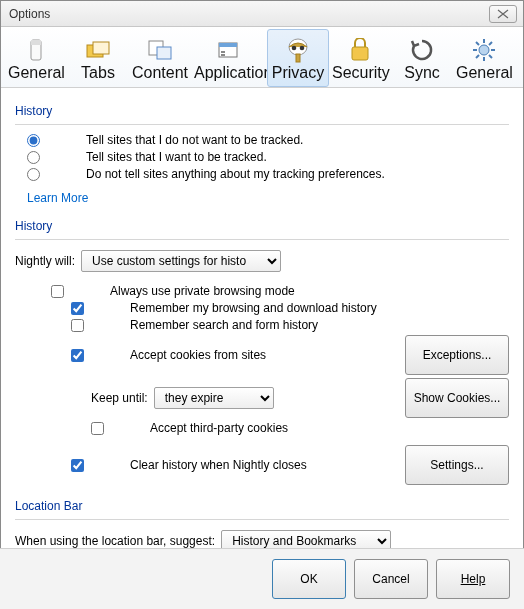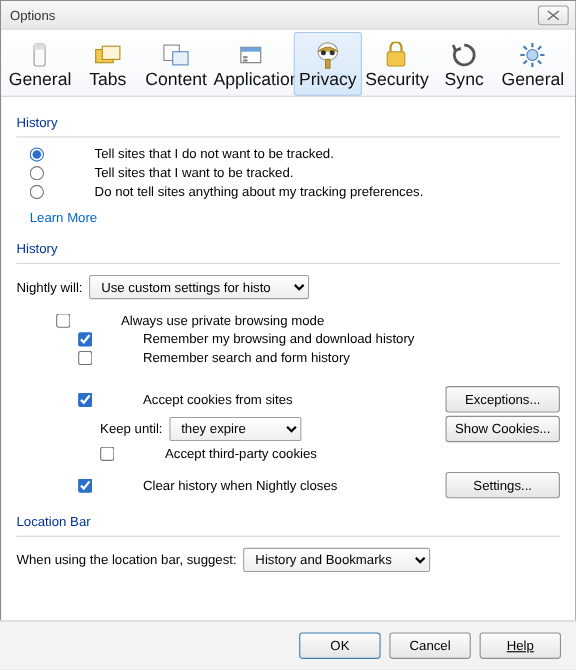--- a/index.html
+++ b/index.html
@@ -69,21 +69,21 @@
   border-radius: 2px;
   height: 22px;
 }
 .btn {
   font: inherit;
   border: 1px solid #8f8f8f;
   background: linear-gradient(#fcfcfc,#e6e6e6);
   padding: 3px 0;
   border-radius: 3px;
   min-width: 74px;
-  height: 24px;
+  height: 40px;
   cursor: default;
 }
 .btn-wide { min-width: 104px; }
 .right-btns { margin-left: auto; }
 .footer {
   position: absolute;
   bottom: 0; left:0; right:0;
   border-top: 1px solid #d0d0d0;
   background: #f3f3f3;
   padding: 10px 14px;
@@ -230,21 +230,21 @@
     <label>Always use private browsing mode</label>
   </div>
   <div class="row sub2">
     <input type="checkbox" checked="" class="accent-check" style="">
     <label>Remember my browsing and download history</label>
   </div>
   <div class="row sub2">
     <input type="checkbox" style="">
     <label>Remember search and form history</label>
   </div>
-  <div class="row sub2" style="margin-top:19px">
+  <div class="row sub2" style="margin-top:3px">
     <input type="checkbox" checked="" class="accent-check" style="">
     <label>Accept cookies from sites</label>
     <div class="right-btns">
       <button class="btn btn-wide">Exceptions...</button>
     </div>
   </div>
   <div class="row sub3">
     <div class="keep-row">
       <span class="klbl">Keep until:</span>
       <select class="combo" style="width:120px">

